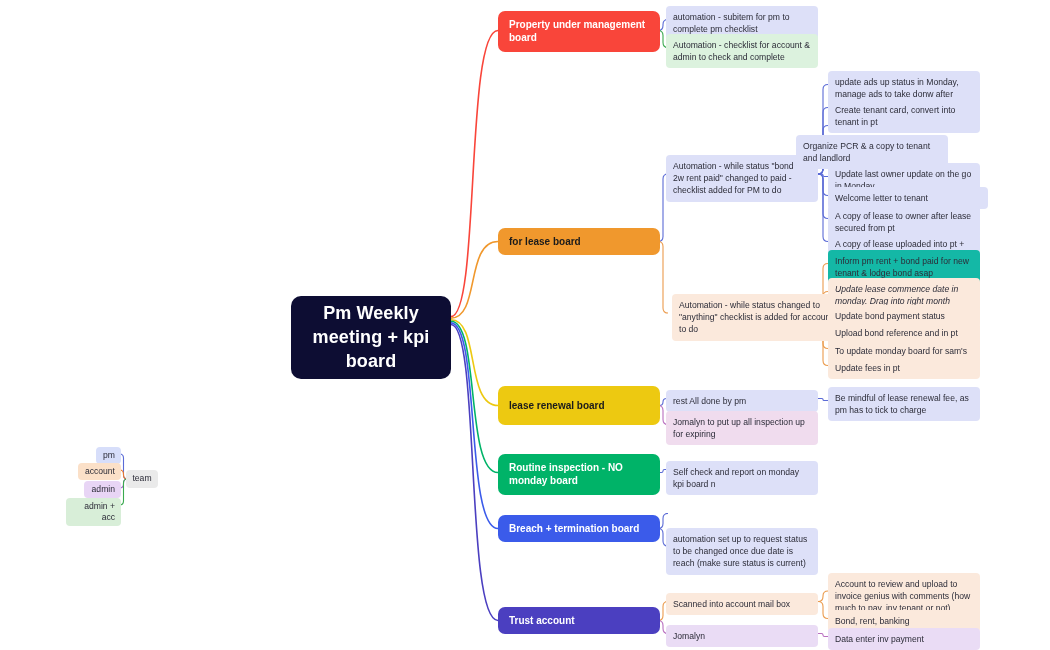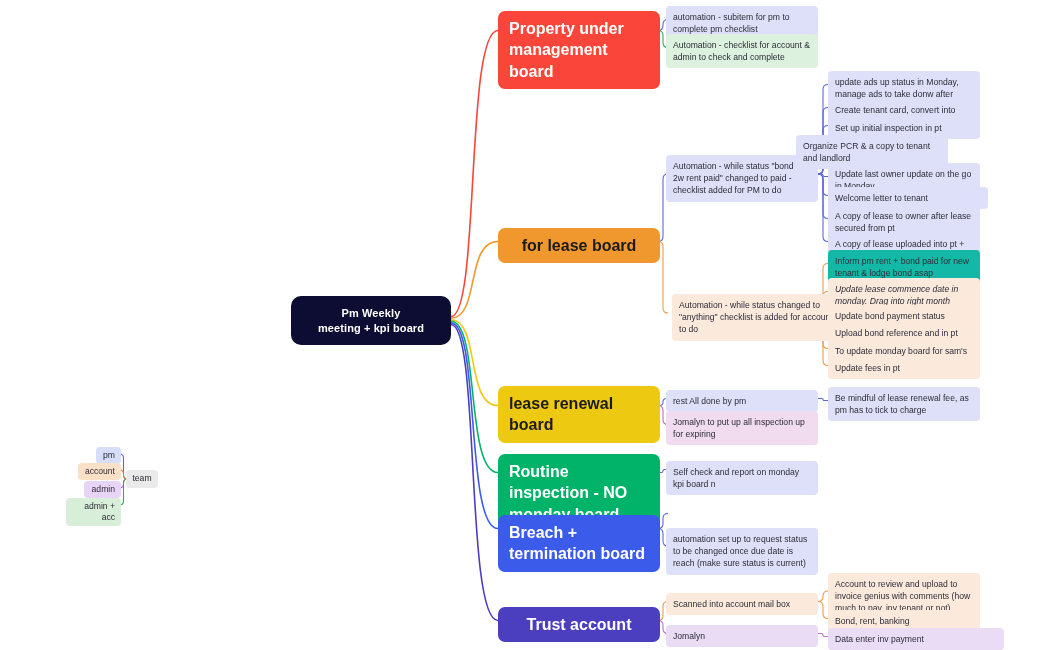--- a/index.html
+++ b/index.html
@@ -36,33 +36,32 @@
     align-items: center;
   }
   
   .root {
     background: #0d0d33;
     color: #ffffff;
     border-radius: 10px;
     justify-content: center;
     text-align: center;
     font-weight: bold;
-    font-size: 11px;
+    font-size: 18px;
     line-height: 1.32;
     letter-spacing: .1px;
     padding: 6px 10px;
   }
   
   .branch {
     font-weight: bold;
-    font-size: 16px;
+    font-size: 10px;
     line-height: 1.33;
     padding: 7px 11px;
     border-radius: 7px;
-    justify-content: center;
   }
   .branch.dark-text { color: #1b1b1b; }
   .branch.light-text { color: #ffffff; }
   
   .leaf {
     font-size: 8.6px;
     line-height: 1.42;
     color: #2c2c38;
     padding: 5px 7px;
     border-radius: 4px;
@@ -145,23 +144,20 @@
     </div>
     <div class="node leaf" style="left: 666px; top: 155px; width: 152px; min-height: 38px; background: rgb(221, 224, 248);">
       <span>Automation - while status  "bond + 2w rent paid" changed to paid - checklist added for PM to do</span>
     </div>
     <div class="node leaf" style="left: 828px; top: 71px; width: 152px; min-height: 27px; background: rgb(221, 224, 248);">
       <span>update ads up status in Monday, manage ads to take donw after leased</span>
     </div>
     <div class="node leaf" style="left: 828px; top: 99px; width: 152px; min-height: 17px; background: rgb(221, 224, 248);">
       <span>Create tenant card, convert into tenant in pt</span>
     </div>
-    <div class="node leaf" style="left: 828px; top: 117px; width: 152px; min-height: 17px; background: rgb(221, 224, 248);">
-      <span>Set up initial inspection in pt</span>
-    </div>
     <div class="node leaf" style="left: 796px; top: 135px; width: 152px; min-height: 27px; background: rgb(221, 224, 248);">
       <span>Organize PCR &amp; a copy to tenant and landlord</span>
     </div>
     <div class="node leaf" style="left: 828px; top: 163px; width: 152px; min-height: 27px; background: rgb(221, 224, 248);">
       <span>Update last owner update on the go in Monday</span>
     </div>
     <div class="node leaf" style="left: 828px; top: 187px; width: 160px; min-height: 17px; background: rgb(221, 224, 248);">
       <span>Welcome letter to tenant</span>
     </div>
     <div class="node leaf" style="left: 828px; top: 205px; width: 152px; min-height: 27px; background: rgb(221, 224, 248);">
@@ -223,21 +219,21 @@
     </div>
     <div class="node leaf" style="left: 828px; top: 573px; width: 152px; min-height: 36px; background: rgb(251, 233, 220);">
       <span>Account to review and upload to invoice genius with comments (how much to pay, inv tenant or not)</span>
     </div>
     <div class="node leaf" style="left: 828px; top: 610px; width: 152px; min-height: 17px; background: rgb(251, 233, 220);">
       <span>Bond, rent, banking</span>
     </div>
     <div class="node leaf" style="left: 666px; top: 625px; width: 152px; min-height: 17px; background: rgb(234, 220, 245);">
       <span>Jomalyn</span>
     </div>
-    <div class="node leaf" style="left: 828px; top: 628px; width: 176px; min-height: 17px; background: rgb(234, 220, 245);">
+    <div class="node leaf" style="left: 828px; top: 628px; width: 152px; min-height: 17px; background: rgb(234, 220, 245);">
       <span>Data enter inv payment</span>
     </div>
     <div class="node chip team-chip" style="left: 126px; top: 470px; width: 32px; min-height: 18px; background: rgb(234, 234, 234);">
       <span>team</span>
     </div>
     <div class="node chip" style="left: 96px; top: 447px; width: 25px; min-height: 14px; background: rgb(215, 222, 250);">
       <span>pm</span>
     </div>
     <div class="node chip" style="left: 78px; top: 463px; width: 43px; min-height: 14px; background: rgb(251, 224, 200);">
       <span>account</span>

